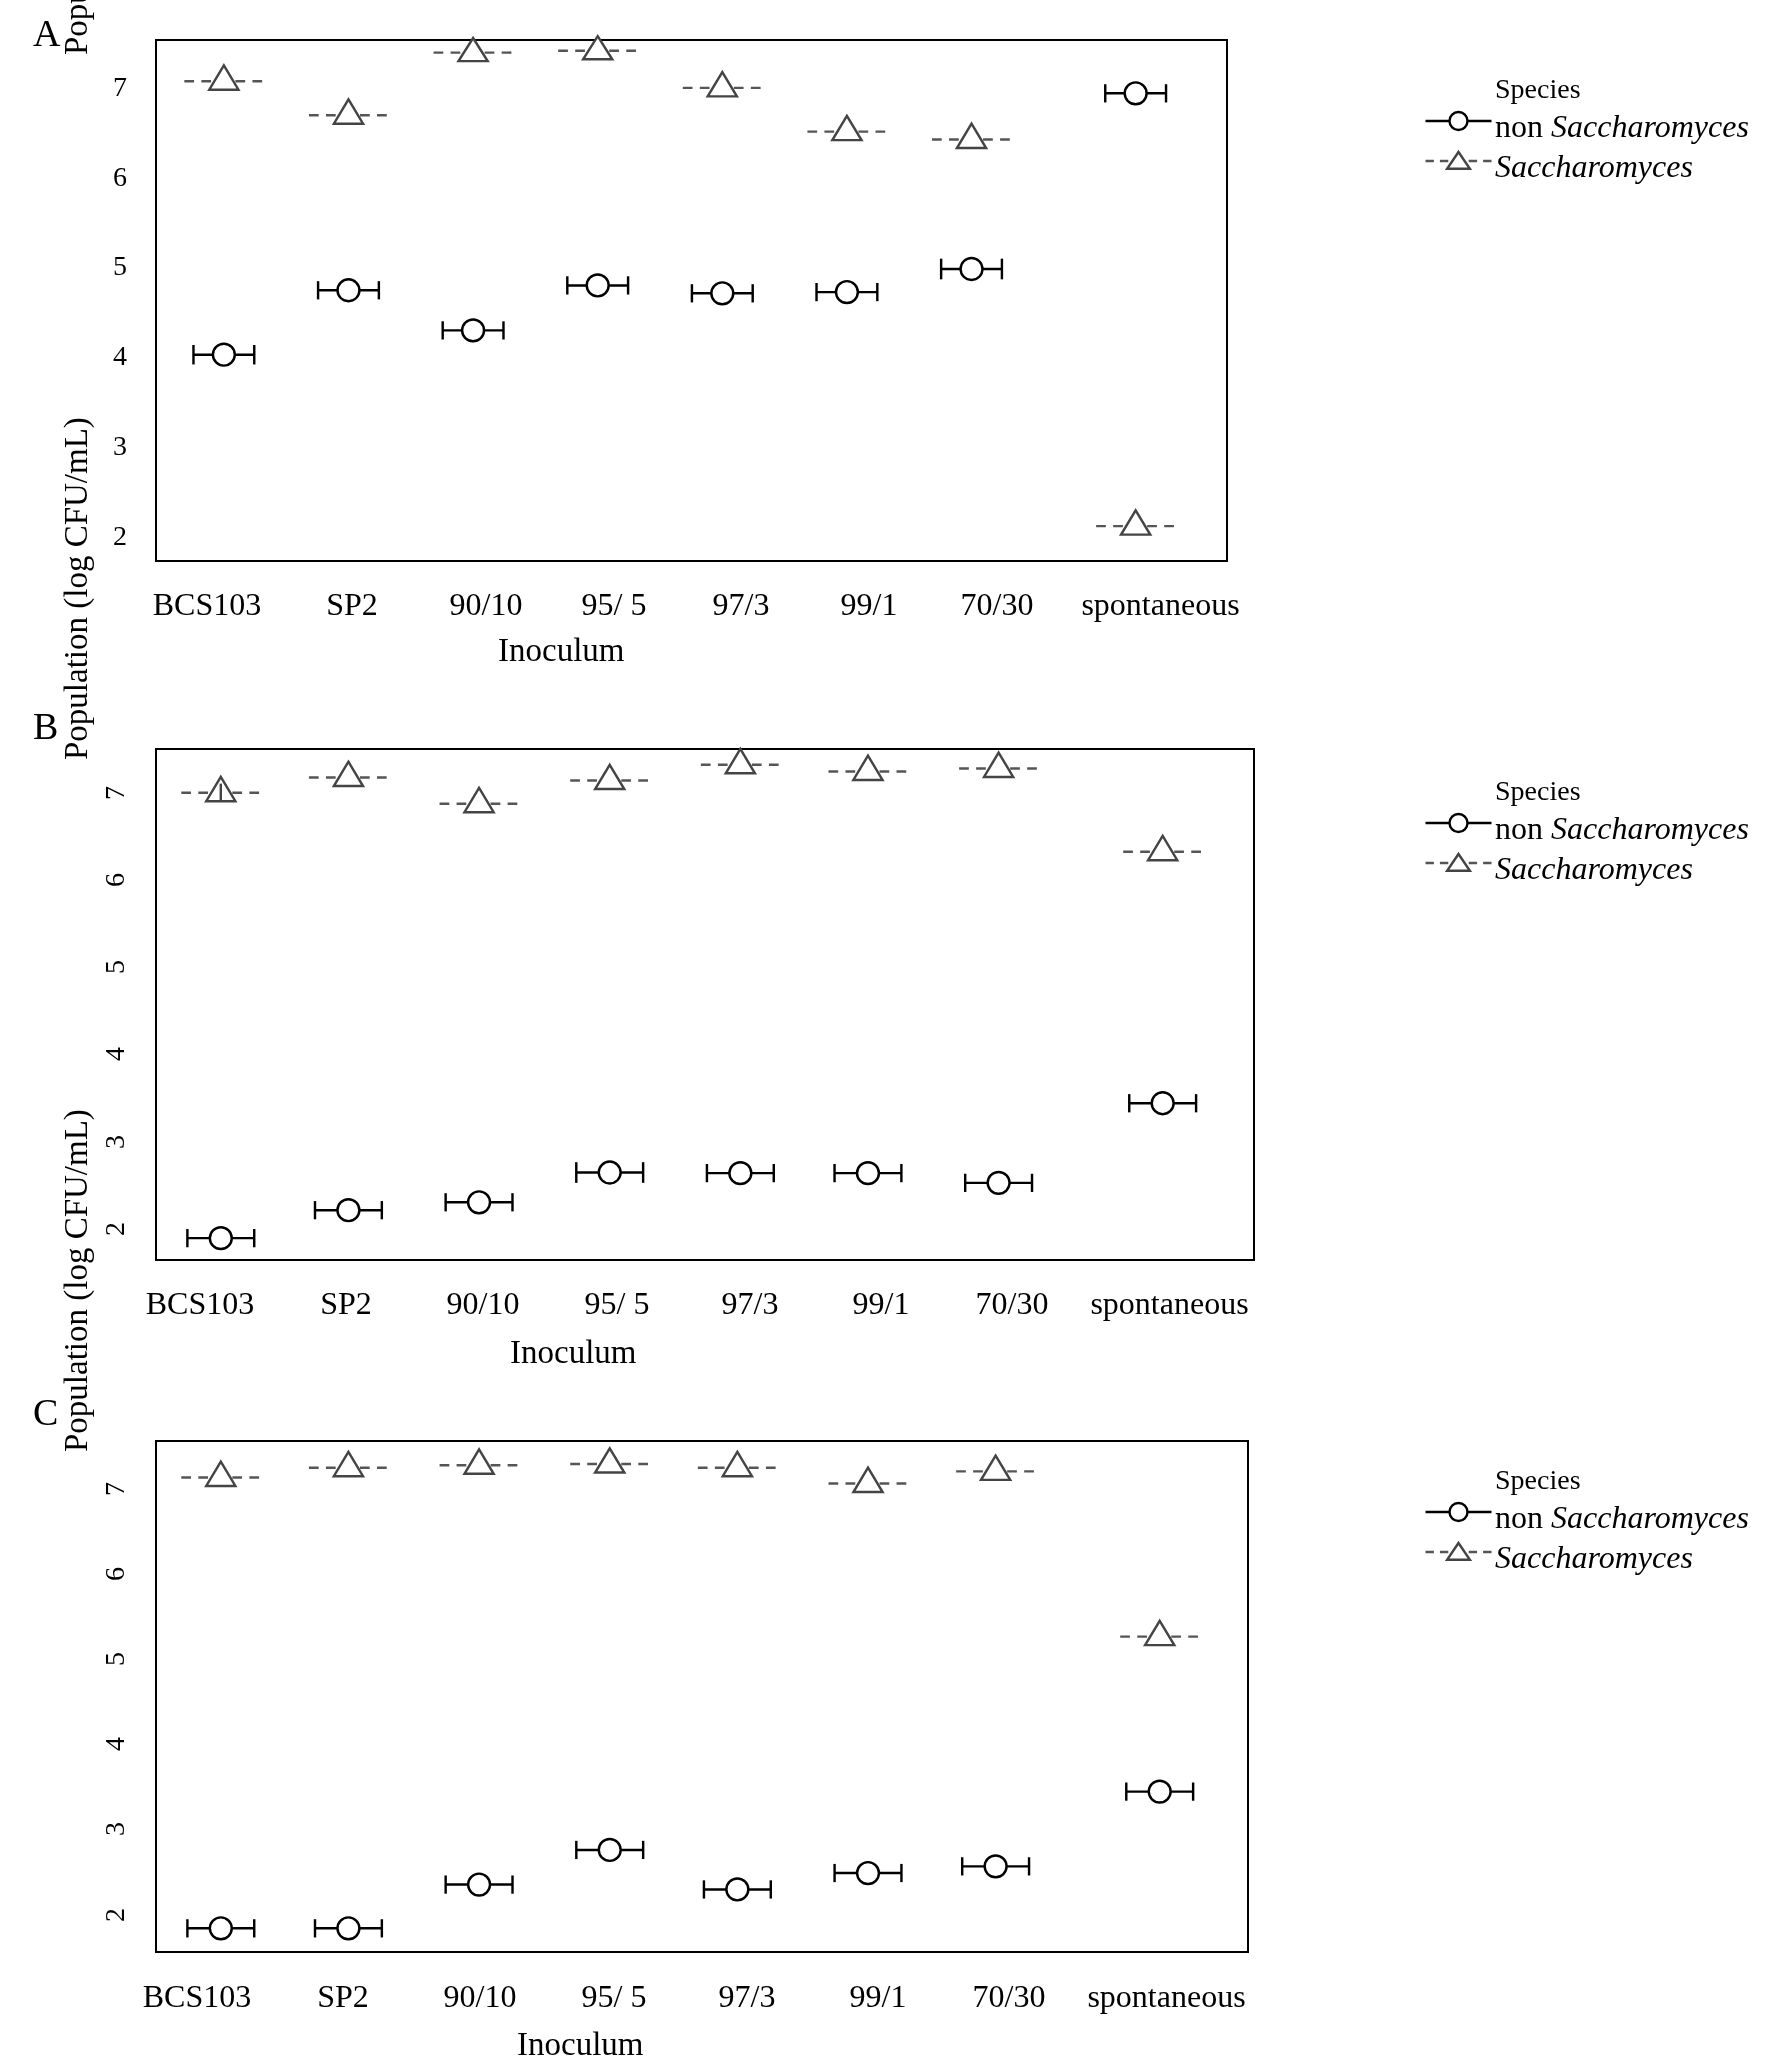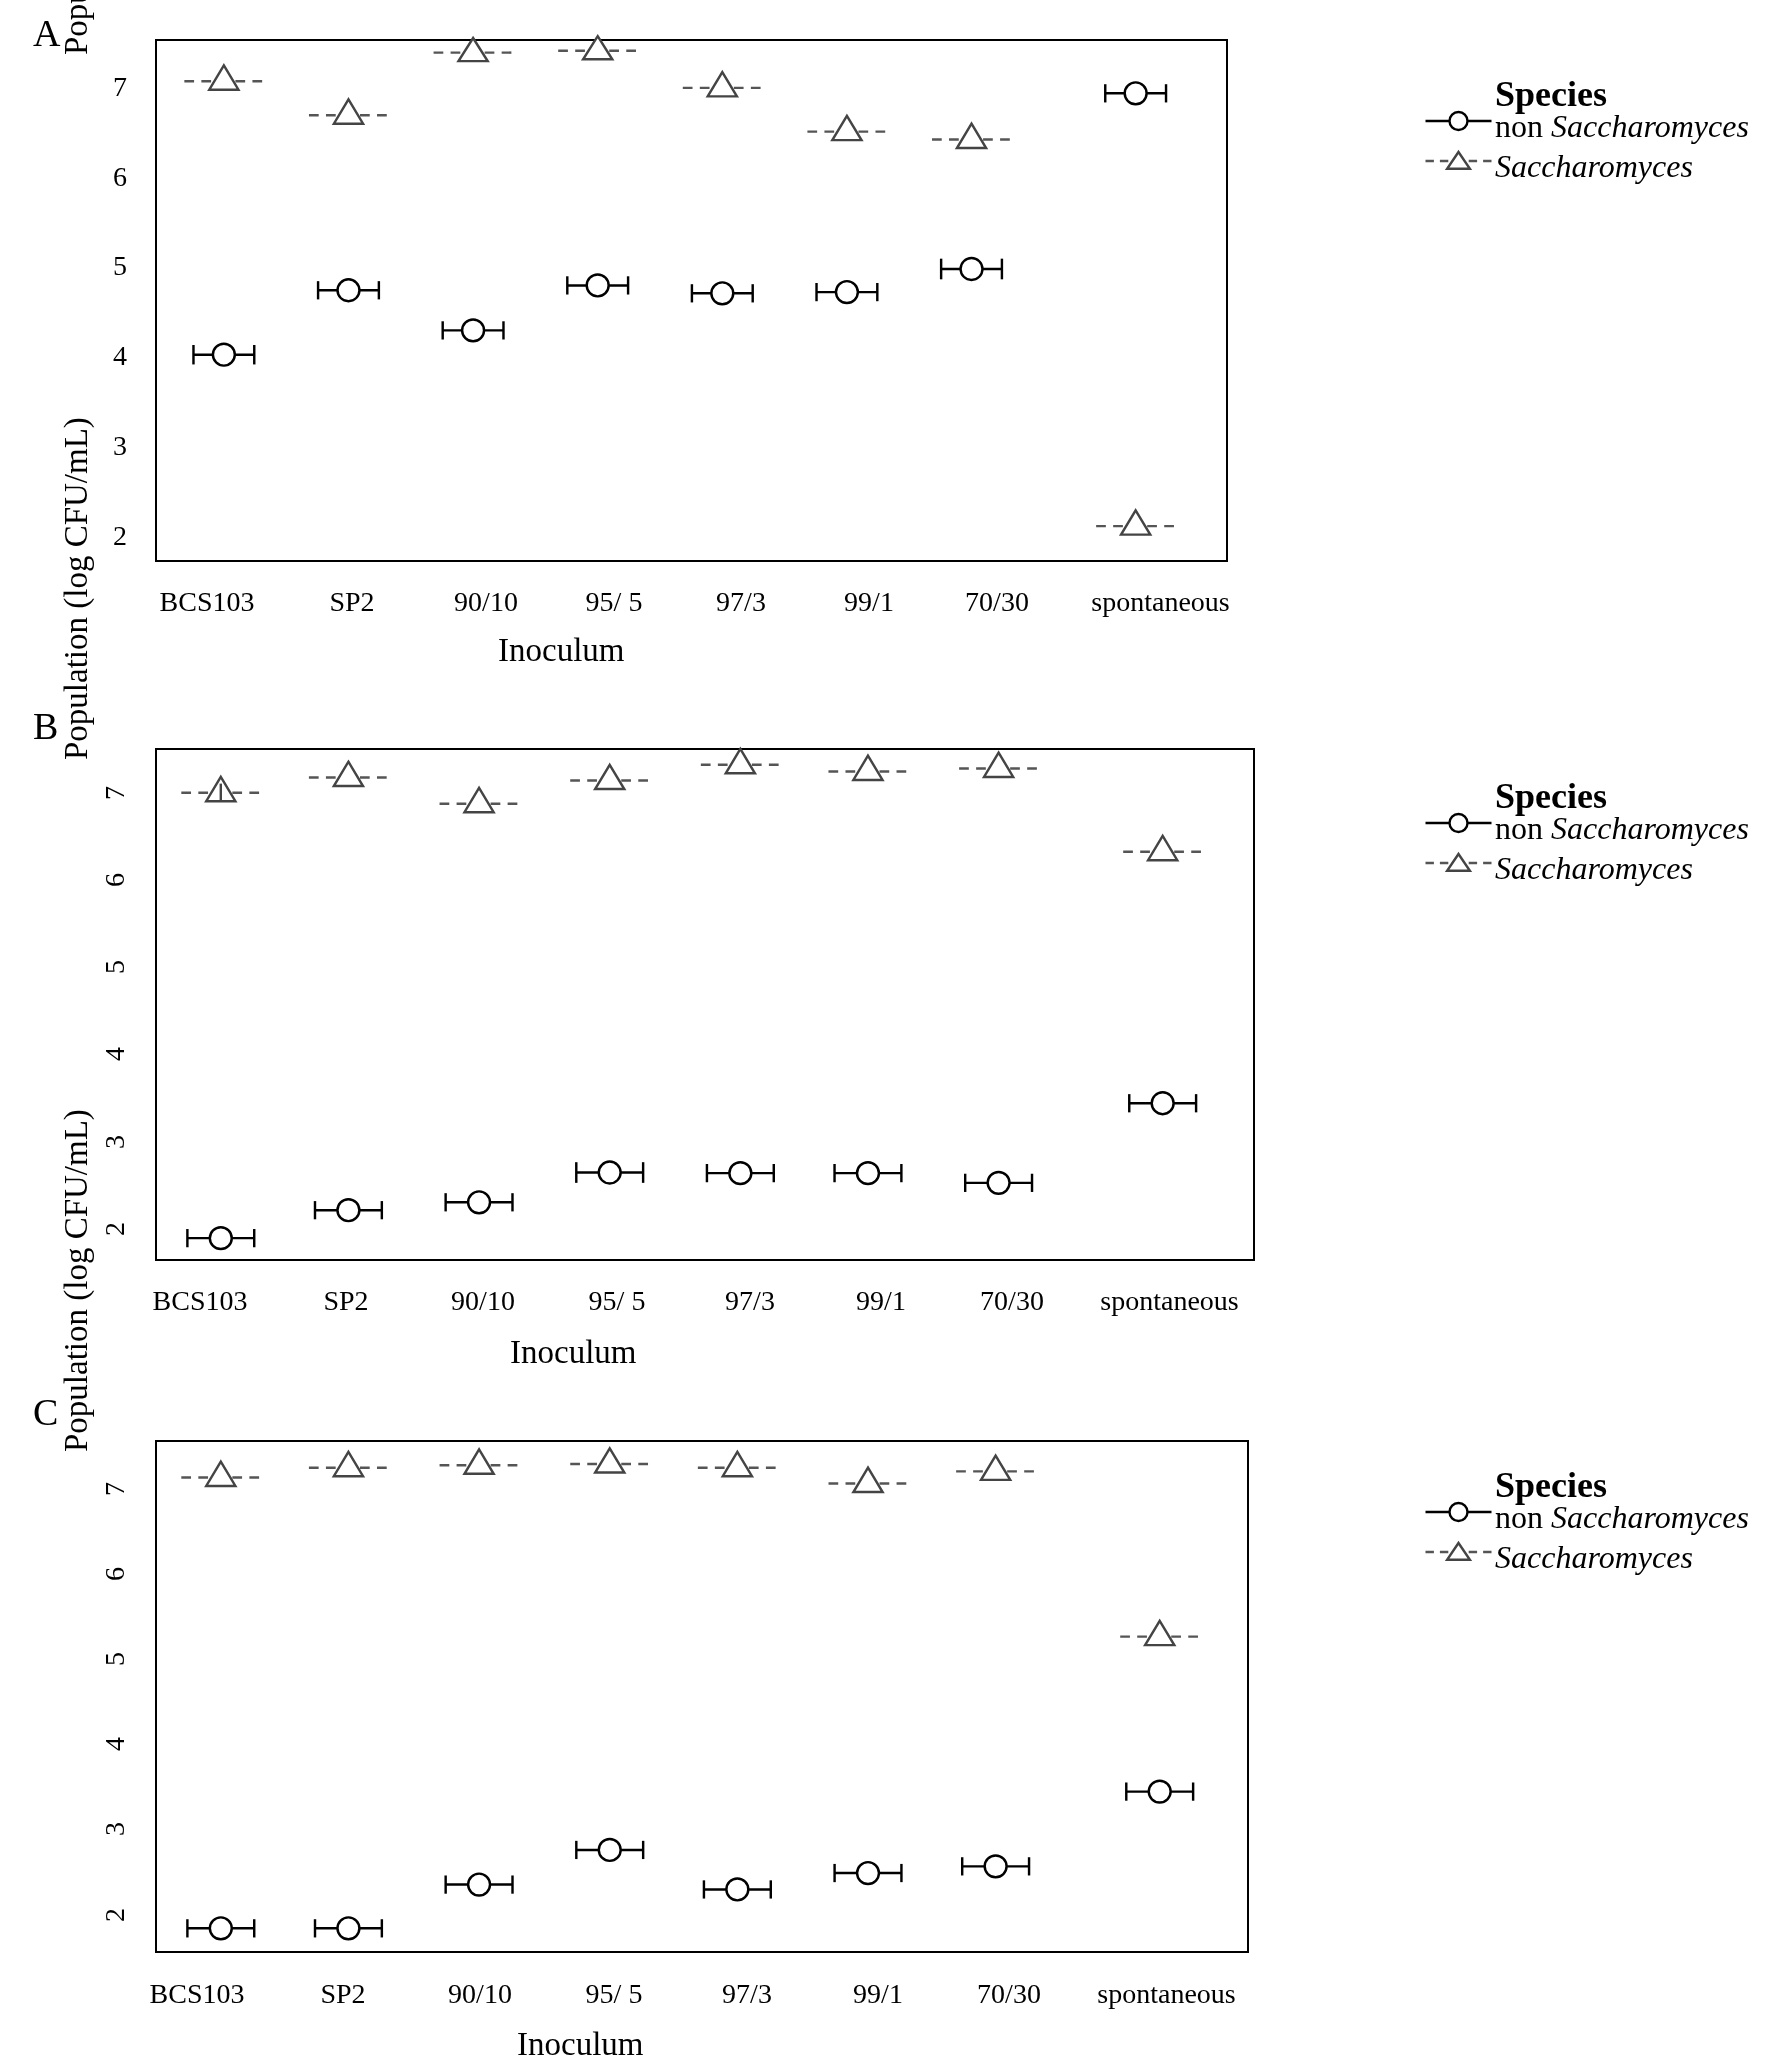--- a/index.html
+++ b/index.html
@@ -54,32 +54,31 @@
   .ytick-rot {
     position: absolute;
     font-size: 28px;
     transform-origin: 50% 50%;
     transform: rotate(-90deg);
     white-space: nowrap;
     text-align: center;
   }
   .xtick {
     position: absolute;
+    font-size: 32px;
+    text-align: center;
+    white-space: nowrap;
+  }
+  .legend {
+    position: absolute;
+  }
+  .legend-title {
+    position: absolute;
     font-size: 28px;
-    text-align: center;
-    white-space: nowrap;
-  }
-  .legend {
-    position: absolute;
-  }
-  .legend-title {
-    position: absolute;
-    font-size: 36px;
-    white-space: nowrap;
-    font-weight: bold;
+    white-space: nowrap;
   }
   .legend-label {
     position: absolute;
     font-size: 32px;
     white-space: nowrap;
   }
   .legend-label i { }
   svg { display: block; overflow: visible; }
 </style>
 </head>

